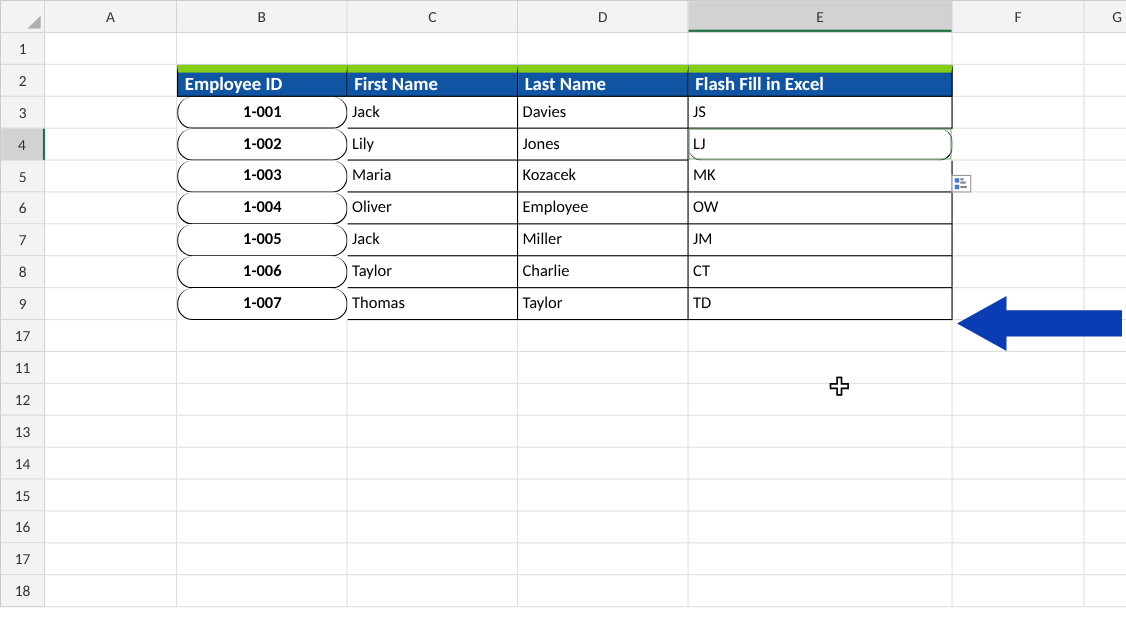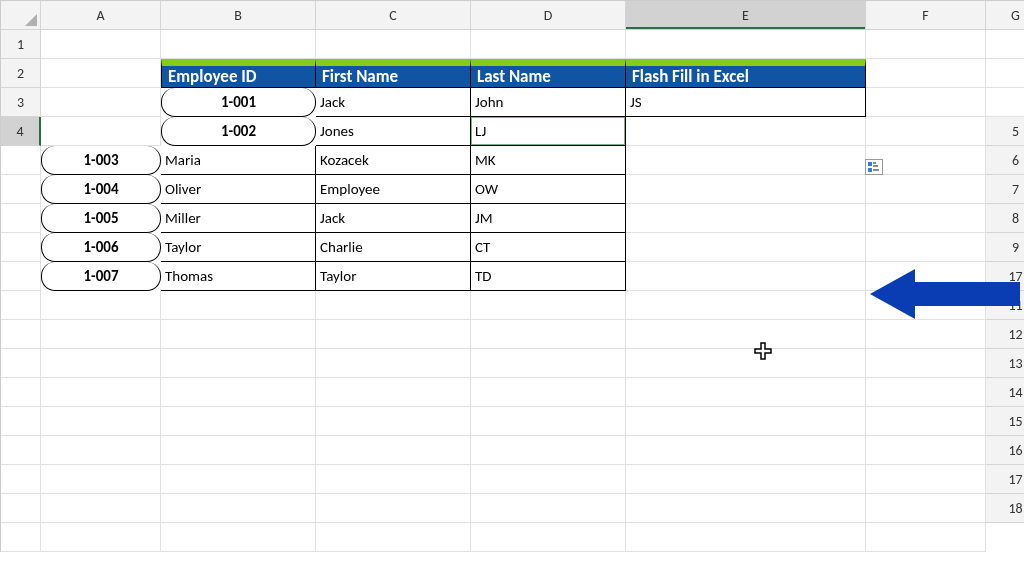--- a/index.html
+++ b/index.html
@@ -97,20 +97,21 @@
     .cell.id {
       font-weight: bold;
       justify-content: center;
       border-radius: 14px;
     }
     .cell.txt {
       padding-left: 4px;
     }
     .flash-active {
       position: relative;
+      border-radius: 12px;
     }
     .flash-active::after {
       content:"";
       position:absolute;
       top:0;left:0;right:0;bottom:0;
       border:1px solid #7fb37f;
       pointer-events:none;
     }
     .flash-icon {
       position: absolute;
@@ -165,27 +166,28 @@
     <div class="cell data th data-top data-left">Employee ID</div>
     <div class="cell data th data-top">First Name</div>
     <div class="cell data th data-top">Last Name</div>
     <div class="cell data th data-top">Flash Fill in Excel</div>
     <div class="cell"></div>
     <div class="cell"></div>
     <div class="rowhdr">3</div>
     <div class="cell"></div>
     <div class="cell data id data-left">1-001</div>
     <div class="cell data txt">Jack</div>
-    <div class="cell data txt">John</div>
+    <div class="cell data txt">Davies</div>
     <div class="cell data txt">JS</div>
     <div class="cell"></div>
     <div class="cell"></div>
     <div class="rowhdr active">4</div>
     <div class="cell"></div>
     <div class="cell data id data-left">1-002</div>
+    <div class="cell data txt">Lily</div>
     <div class="cell data txt">Jones</div>
     <div class="cell data txt flash-active">LJ</div>
     <div class="cell"></div>
     <div class="cell"></div>
     <div class="rowhdr">5</div>
     <div class="cell"></div>
     <div class="cell data id data-left">1-003</div>
     <div class="cell data txt">Maria</div>
     <div class="cell data txt">Kozacek</div>
     <div class="cell data txt">MK</div>
@@ -195,22 +197,22 @@
     <div class="cell"></div>
     <div class="cell data id data-left">1-004</div>
     <div class="cell data txt">Oliver</div>
     <div class="cell data txt">Employee</div>
     <div class="cell data txt">OW</div>
     <div class="cell"></div>
     <div class="cell"></div>
     <div class="rowhdr">7</div>
     <div class="cell"></div>
     <div class="cell data id data-left">1-005</div>
+    <div class="cell data txt">Jack</div>
     <div class="cell data txt">Miller</div>
-    <div class="cell data txt">Jack</div>
     <div class="cell data txt">JM</div>
     <div class="cell"></div>
     <div class="cell"></div>
     <div class="rowhdr">8</div>
     <div class="cell"></div>
     <div class="cell data id data-left">1-006</div>
     <div class="cell data txt">Taylor</div>
     <div class="cell data txt">Charlie</div>
     <div class="cell data txt">CT</div>
     <div class="cell"></div>

